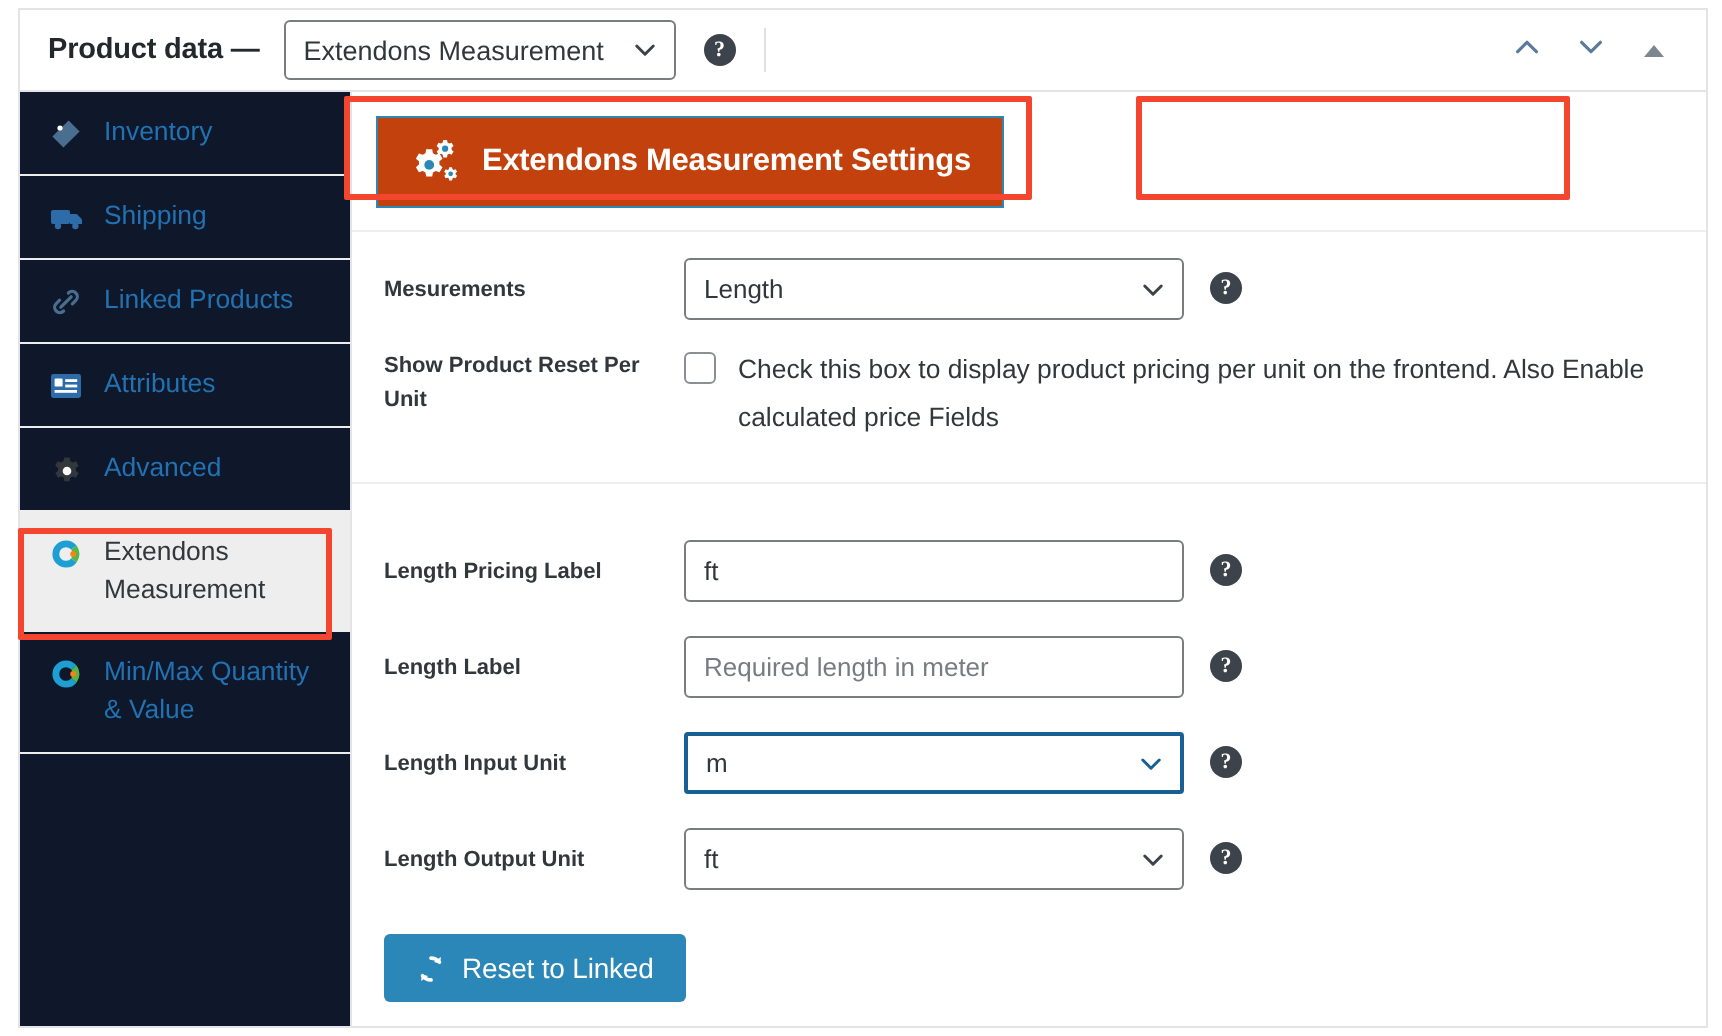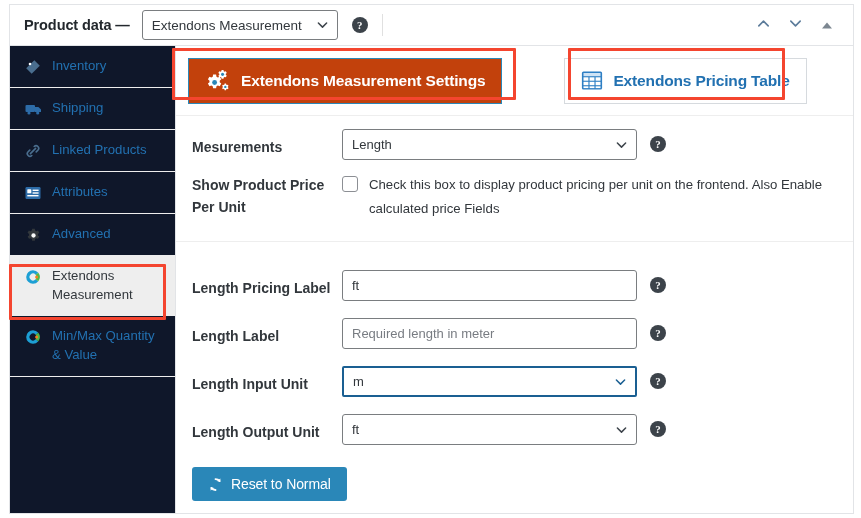--- a/index.html
+++ b/index.html
@@ -209,36 +209,36 @@
   
   .fields { padding: 0; }
   .field-row {
     display: flex;
     align-items: flex-start;
     padding: 0 12px 0 16px;
   }
   .field-label {
     width: 150px;
     flex: 0 0 150px;
-    font-size: 14px;
+    font-size: 11px;
     font-weight: bold;
     color: #32373c;
     line-height: 1.55;
     padding-top: 8px;
   }
   .field-ctl {
     flex: 1 1 auto;
     display: flex;
     align-items: flex-start;
     gap: 13px;
   }
 
   .sel-ctl, .txt-ctl {
     position: relative;
-    width: 295px;
+    width: 250px;
     height: 31px;
     border: 1px solid #7a7d80;
     border-radius: 3px;
     background: #ffffff;
     box-sizing: border-box;
     display: flex;
     align-items: center;
     padding: 0 26px 0 9px;
     font-size: 13px;
     color: #32373c;
@@ -452,59 +452,41 @@
               <circle cx="17.55" cy="5.35" r="1.55" fill="#2a87b8"></circle>
               <path d="M19.6 14.6 h1.45 l0.18 0.99 0.66 0.38 0.94-0.34 0.72 1.25 -0.75 0.65 v0.75 l0.75 0.65 -0.72 1.25 -0.94-0.34 -0.66 0.38 -0.18 0.99 H19.6 l-0.18-0.99 -0.66-0.38 -0.94 0.34 -0.72-1.25 0.75-0.65 v-0.75 l-0.75-0.65 0.72-1.25 0.94 0.34 0.66-0.38 Z" fill="#ffffff"></path>
               <circle cx="20.33" cy="17.9" r="1.18" fill="#2a87b8"></circle>
             </svg>
           </span>
           <span>Extendons Measurement Settings</span>
         </div>
 
         <div class="subtab-gap"></div>
 
-        <div class="subtab">
-          <span class="st-ico">
-            <svg width="22" height="21" viewBox="0 0 22 21">
-              <rect x="0.9" y="1.4" width="20.2" height="18.2" rx="1.6" fill="#2e7fc4"></rect>
-              <rect x="2.5" y="3" width="17" height="3.2" fill="#cfe3f5"></rect>
-              <rect x="2.5" y="7.3" width="4.9" height="3.4" fill="#ffffff"></rect>
-              <rect x="8.55" y="7.3" width="4.9" height="3.4" fill="#ffffff"></rect>
-              <rect x="14.6" y="7.3" width="4.9" height="3.4" fill="#ffffff"></rect>
-              <rect x="2.5" y="11.8" width="4.9" height="3.4" fill="#ffffff"></rect>
-              <rect x="8.55" y="11.8" width="4.9" height="3.4" fill="#ffffff"></rect>
-              <rect x="14.6" y="11.8" width="4.9" height="3.4" fill="#ffffff"></rect>
-              <rect x="2.5" y="16.3" width="4.9" height="1.8" fill="#ffffff"></rect>
-              <rect x="8.55" y="16.3" width="4.9" height="1.8" fill="#ffffff"></rect>
-              <rect x="14.6" y="16.3" width="4.9" height="1.8" fill="#ffffff"></rect>
-            </svg>
-          </span>
-          <span>Extendons Pricing Table</span>
-        </div>
       </div>
 
       <div class="fields">
 
         <div class="field-row" style="padding-top:13px;">
           <div class="field-label">Mesurements</div>
           <div class="field-ctl">
             <div class="sel-ctl">
               <span>Length</span>
               <span class="select-caret">
                 <svg width="11" height="11" viewBox="0 0 12 12">
                     <path d="M1.5 3.8 L6 8.3 L10.5 3.8" fill="none" stroke="#3c434a" stroke-width="1.6" stroke-linecap="round" stroke-linejoin="round"></path>
                   </svg>
               </span>
             </div>
             <div class="help-tip ctl-tip">?</div>
           </div>
         </div>
 
         <div class="field-row checkbox-row">
-          <div class="field-label" style="padding-top:2px;">Show Product Price Per Unit</div>
+          <div class="field-label" style="padding-top:2px;">Show Product Reset Per Unit</div>
           <div class="field-ctl" style="gap:11px;">
             <div class="cb-box"></div>
             <div class="cb-text">Check this box to display product pricing per unit on the frontend. Also Enable calculated price Fields</div>
           </div>
         </div>
 
         <div style="height:21px;"></div>
         <div class="sep-row"></div>
 
         <div class="field-row" style="padding-top:28px;">
@@ -560,21 +542,21 @@
         <div class="field-row" style="padding-top:22px; padding-left:16px;">
           <button class="btn-primary">
             <span>
               <svg width="15" height="15" viewBox="0 0 16 16">
                 <path d="M8 2.2 a5.8 5.8 0 0 1 4.5 2.15" fill="none" stroke="#ffffff" stroke-width="2" stroke-linecap="round"></path>
                 <path d="M13.3 1.6 L12.9 5.1 L9.5 4.3 Z" fill="#ffffff"></path>
                 <path d="M8 13.8 a5.8 5.8 0 0 1 -4.5 -2.15" fill="none" stroke="#ffffff" stroke-width="2" stroke-linecap="round"></path>
                 <path d="M2.7 14.4 L3.1 10.9 L6.5 11.7 Z" fill="#ffffff"></path>
               </svg>
             </span>
-            <span>Reset to Normal</span>
+            <span>Reset to Linked</span>
           </button>
         </div>
 
       </div>
     </div>
   </div>
 
   <div class="redbox" id="redbox-settings-tab"></div>
   <div class="redbox" id="redbox-pricing-tab"></div>
   <div class="redbox" id="redbox-sidebar-item"></div>

